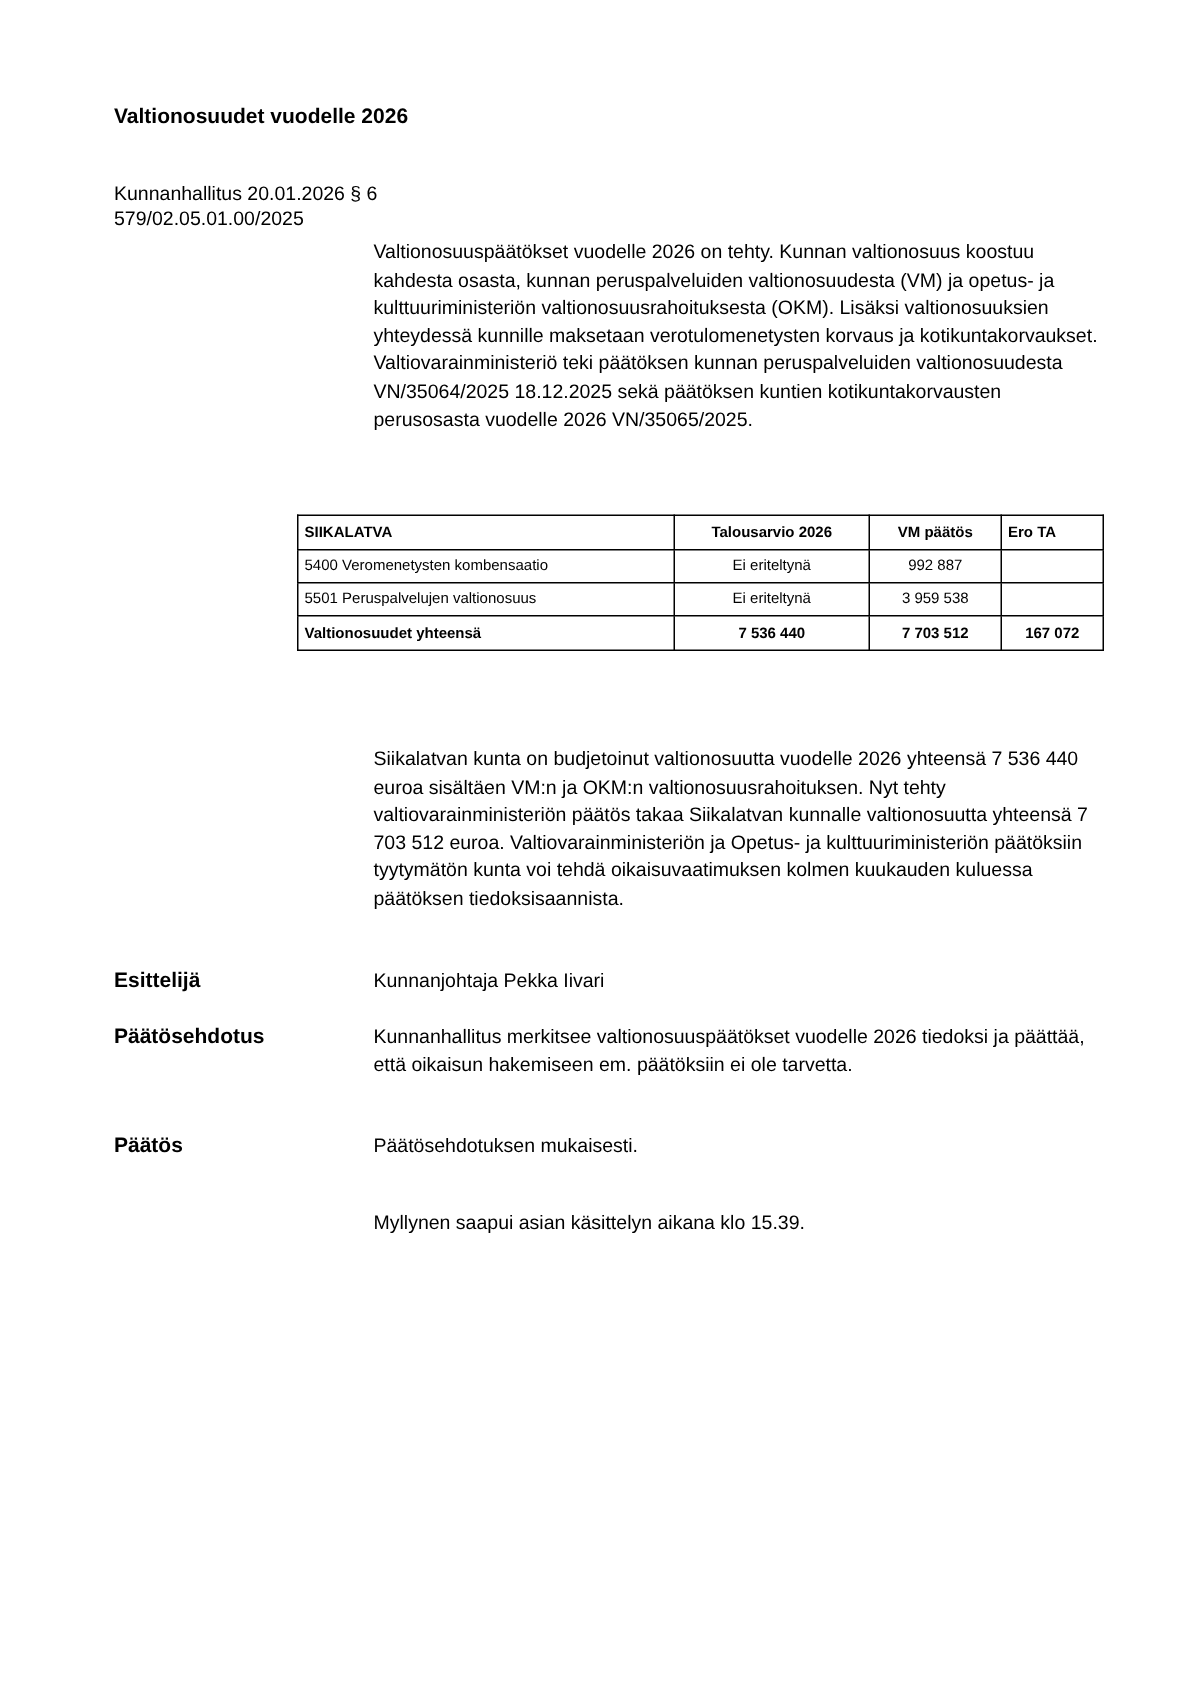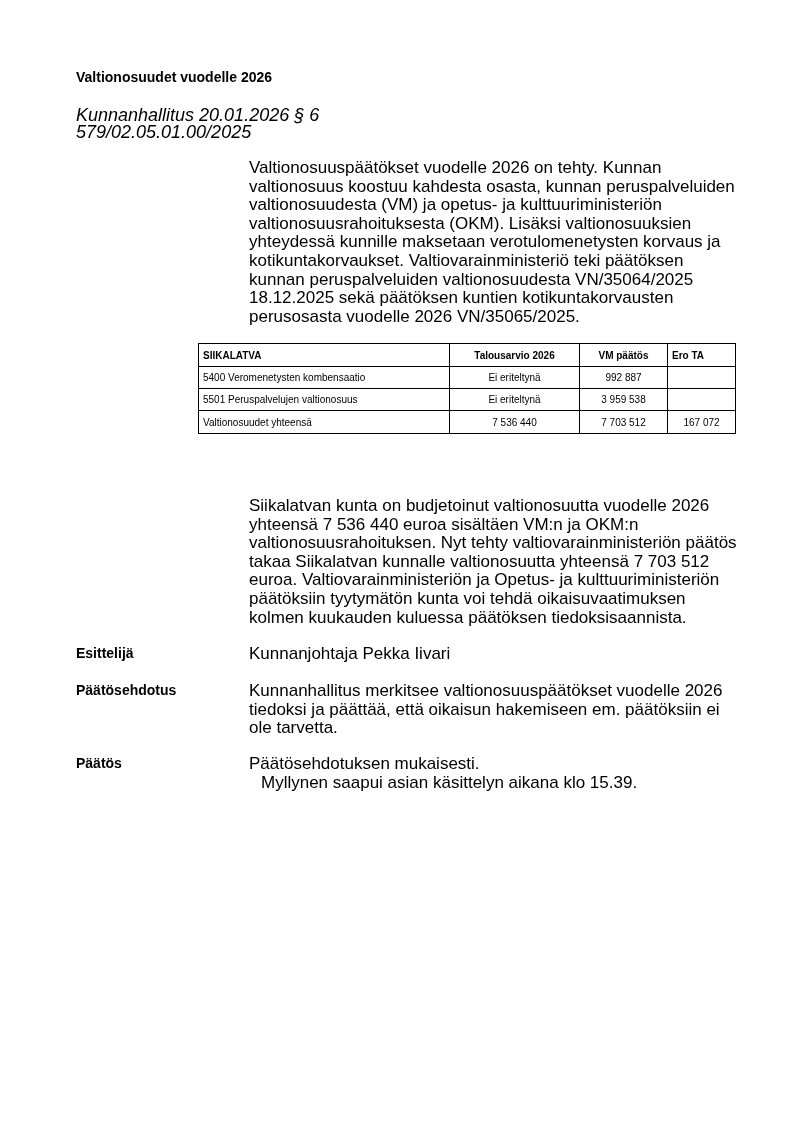--- a/index.html
+++ b/index.html
@@ -1,25 +1,25 @@
 <!DOCTYPE html>
 <html><head>
 <meta charset="utf-8">
 <style>
   html, body { margin: 0; padding: 0; background: #ffffff; }
   body { width: 794px; height: 1122px; position: relative; font-family: "Liberation Sans", sans-serif; color: #000; font-size: 14px; }
   .abs { position: absolute; }
   .title { left: 76px; top: 69px; font-weight: bold; font-size: 14px; }
-  .meta { left: 76px; top: 107px; line-height: 17px; font-size: 18px; font-style: italic; }
-  .para { left: 249px; width: 490px; font-size: 17px; line-height: 18.6px; }
+  .meta { left: 76px; top: 120px; line-height: 17px; font-size: 13px; }
+  .para { left: 249px; width: 490px; font-size: 13px; line-height: 18.6px; }
   .label { left: 76px; font-weight: bold; font-size: 14px; }
   table.t { position: absolute; left: 198px; top: 343px; border-collapse: collapse; font-size: 10px; }
   table.t td { border: 1px solid #000; padding: 0 4px; height: 21px; white-space: nowrap; }
   table.t tr.hdr td { font-weight: bold; height: 22px; }
-  table.t tr.tot td { font-weight: normal; height: 22px; }
+  table.t tr.tot td { font-weight: bold; height: 22px; }
   .c1 { width: 242px; text-align: left; }
   .c2 { width: 121px; text-align: center; }
   .c3 { width: 79px; text-align: center; }
   .c4 { width: 59px; text-align: left; }
   tr.tot .c4 { text-align: center; }
 </style>
 </head>
 <body>
 
 <div class="abs title">Valtionosuudet vuodelle 2026</div>
@@ -63,13 +63,13 @@
 
 <div class="abs label" style="top:645px;">Esittelijä</div>
 <div class="abs para" style="top:645px;">Kunnanjohtaja  Pekka Iivari</div>
 
 <div class="abs label" style="top:682px;">Päätösehdotus</div>
 <div class="abs para" style="top:682px; width:480px;">Kunnanhallitus merkitsee valtionosuuspäätökset vuodelle 2026 tiedoksi ja päättää, että oikaisun hakemiseen em. päätöksiin ei ole tarvetta.</div>
 
 <div class="abs label" style="top:755px;">Päätös</div>
 <div class="abs para" style="top:755px;">Päätösehdotuksen mukaisesti.</div>
 
-<div class="abs para" style="top:774px;margin-left:12px;">Myllynen  saapui asian käsittelyn aikana klo 15.39.</div>
+<div class="abs para" style="top:806px;">Myllynen  saapui asian käsittelyn aikana klo 15.39.</div>
 
 </body></html>

